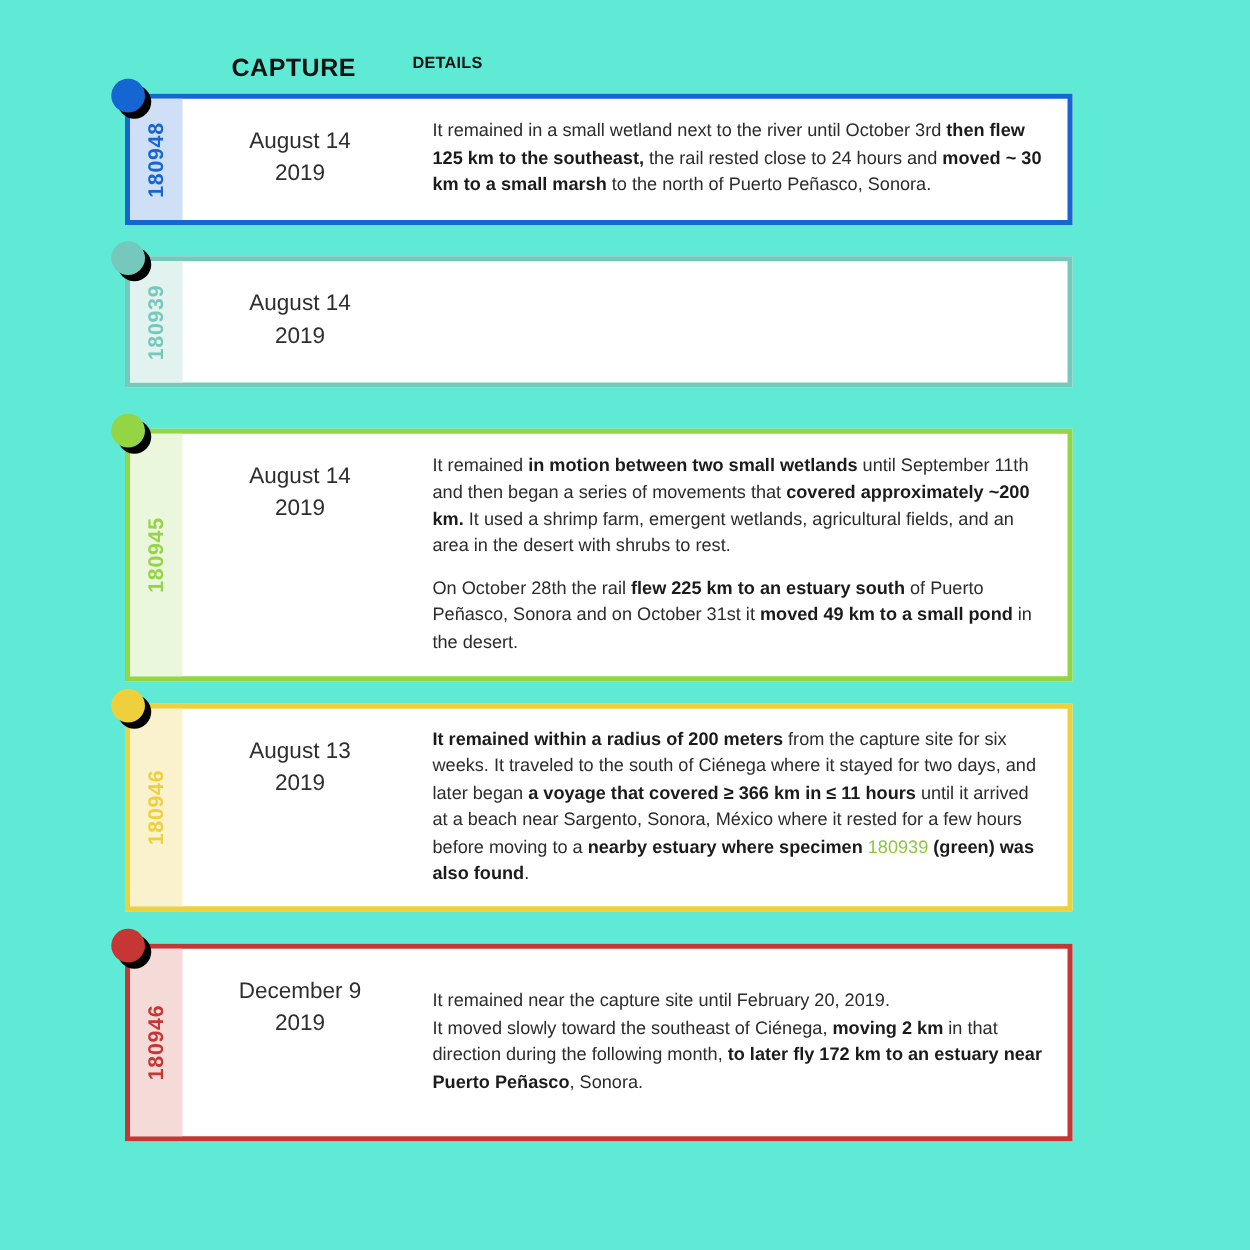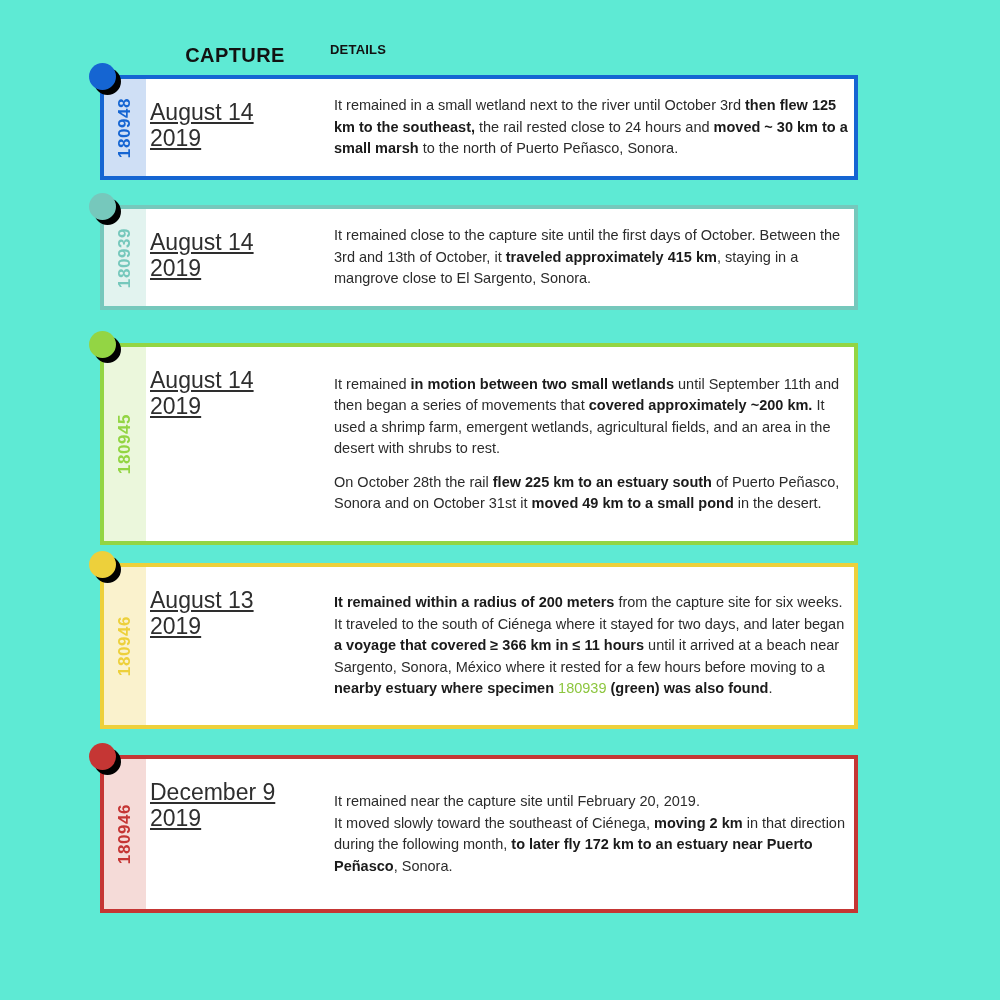--- a/index.html
+++ b/index.html
@@ -32,30 +32,30 @@
     position:absolute; left:0; top:0; bottom:0; width:42px;
     display:flex; align-items:center; justify-content:center;
   }
   .id-text {
     display:inline-block; transform:rotate(-90deg); white-space:nowrap;
     font-weight:700; font-size:17px; letter-spacing:0.6px;
   }
 
   .date-col {
     position:absolute; left:46px; top:20px; width:180px;
-    text-align:left; color:#2e2e2e; font-size:23px; line-height:26px;text-decoration:underline;
+    text-align:center; color:#2e2e2e; font-size:18px; line-height:26px;
   }
 
   .details-col {
     position:absolute; left:230px; top:0; bottom:0; width:516px;
     display:flex; flex-direction:column; justify-content:center;
   }
   .para {
     font-size:14.5px; line-height:21.5px; color:#2b2b2b;
-    white-space:pre-line; margin:6px 0;
+    white-space:pre-line; margin:6px 12px;
   }
   .seg.bold { font-weight:700; color:#1b1b1b; }
 </style>
 </head>
 <body>
 
 <div class="page">
   <div class="col-header capture">CAPTURE</div>
   <div class="col-header details">DETAILS</div>
   <div id="cards">
@@ -75,23 +75,20 @@
       </section>
       <section class="card" style="border-color: rgb(118, 200, 188);">
         <span class="dot-shadow" style="background: rgb(0, 0, 0);"></span>
         <span class="dot" style="background: rgb(118, 200, 188);"></span>
         <div class="id-strip" style="background: rgb(226, 243, 239);">
           <span class="id-text" style="color: rgb(118, 200, 188);">180939</span>
         </div>
         <div class="date-col">
           <div class="date-line">August 14</div>
           <div class="date-line">2019</div>
-        </div>
-        <div class="details-col">
-          <p class="para"><span class="seg">It remained close to the capture site until the first days of October. Between the 3rd and 13th of October, it </span><span class="seg bold">traveled approximately 415 km</span><span class="seg">, staying in a mangrove close to El Sargento, Sonora.</span></p>
         </div>
       </section>
       <section class="card" style="border-color: rgb(147, 213, 68);">
         <span class="dot-shadow" style="background: rgb(0, 0, 0);"></span>
         <span class="dot" style="background: rgb(147, 213, 68);"></span>
         <div class="id-strip" style="background: rgb(235, 247, 220);">
           <span class="id-text" style="color: rgb(147, 213, 68);">180945</span>
         </div>
         <div class="date-col">
           <div class="date-line">August 14</div>

